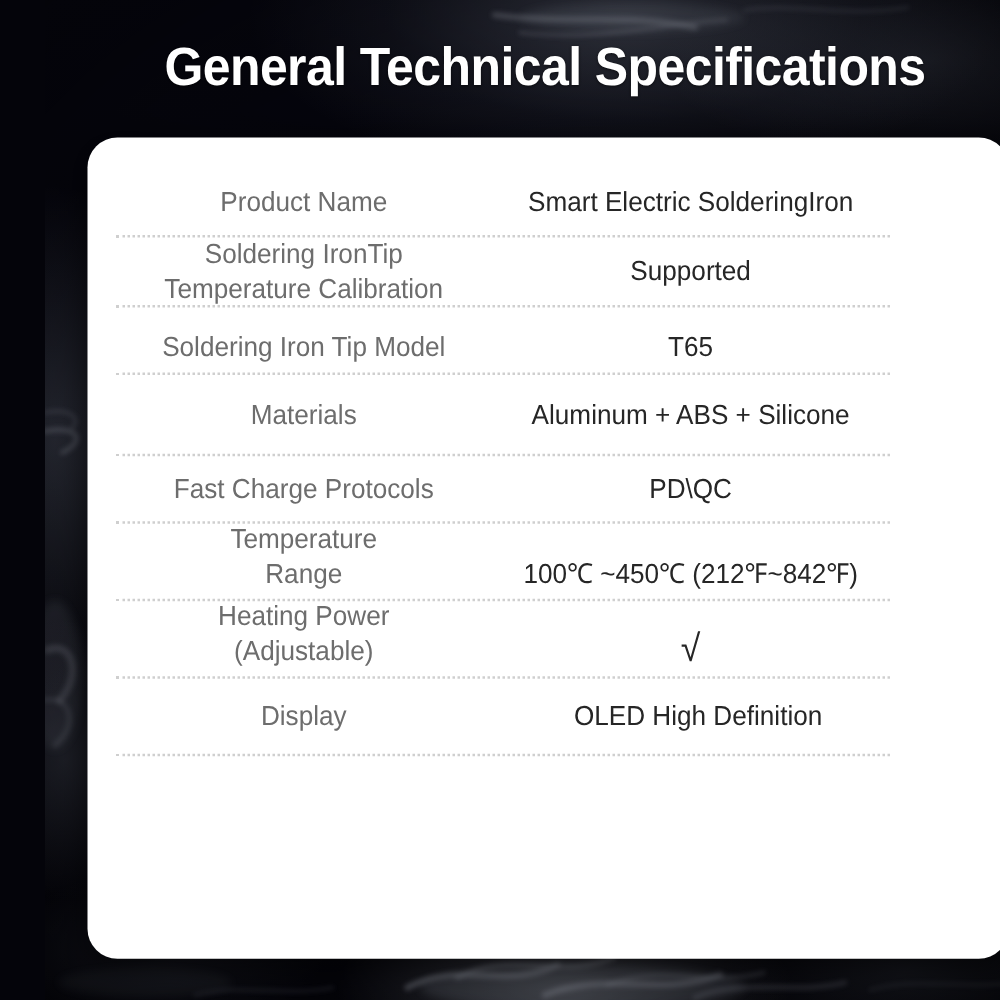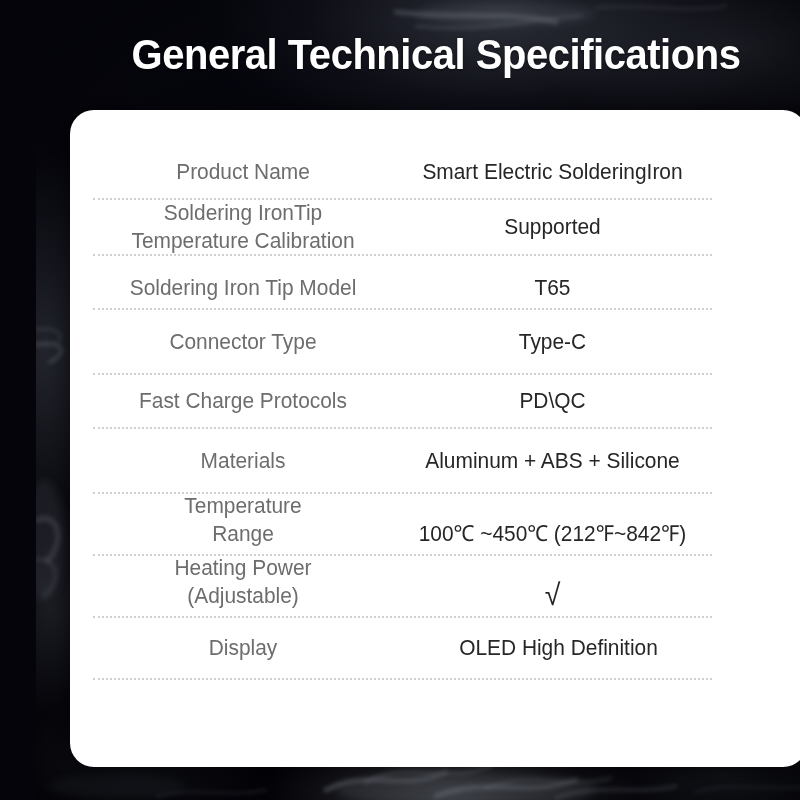--- a/index.html
+++ b/index.html
@@ -76,21 +76,21 @@
     background: #ffffff;
     border-radius: 24px;
     box-shadow: 0 6px 26px rgba(0,0,0,0.55);
     overflow: hidden;
   }
   .spec-table {
     position: absolute;
     left: 0;
     top: 0;
     width: 665px;
-    padding-top: 36px;
+    padding-top: 26px;
     box-sizing: border-box;
   }
 
   .spec-row {
     display: flex;
     align-items: center;
     width: 619px;          
     margin: 0 auto;
     box-sizing: border-box;
     border-bottom: 2px dotted #cfcfcf;
@@ -195,33 +195,29 @@
         <div class="spec-label">Soldering IronTip
 Temperature Calibration</div>
         <div class="spec-value">Supported</div>
       </div>
 
       <div class="spec-row h3">
         <div class="spec-label">Soldering Iron Tip Model</div>
         <div class="spec-value">T65</div>
       </div>
 
-      <div class="spec-row h4">
-        <div class="spec-label">Connector Type</div>
-        <div class="spec-value">Type-C</div>
+
+      <div class="spec-row h5">
+        <div class="spec-label">Materials</div>
+        <div class="spec-value">Aluminum + ABS + Silicone</div>
       </div>
 
       <div class="spec-row h6">
         <div class="spec-label">Fast Charge Protocols</div>
         <div class="spec-value">PD\QC</div>
-      </div>
-
-      <div class="spec-row h5">
-        <div class="spec-label">Materials</div>
-        <div class="spec-value">Aluminum + ABS + Silicone</div>
       </div>
 
       <div class="spec-row h7">
         <div class="spec-label">Temperature
 Range</div>
         <div class="spec-value">100℃ ~450℃ (212℉~842℉)</div>
       </div>
 
       <div class="spec-row h8">
         <div class="spec-label">Heating Power

